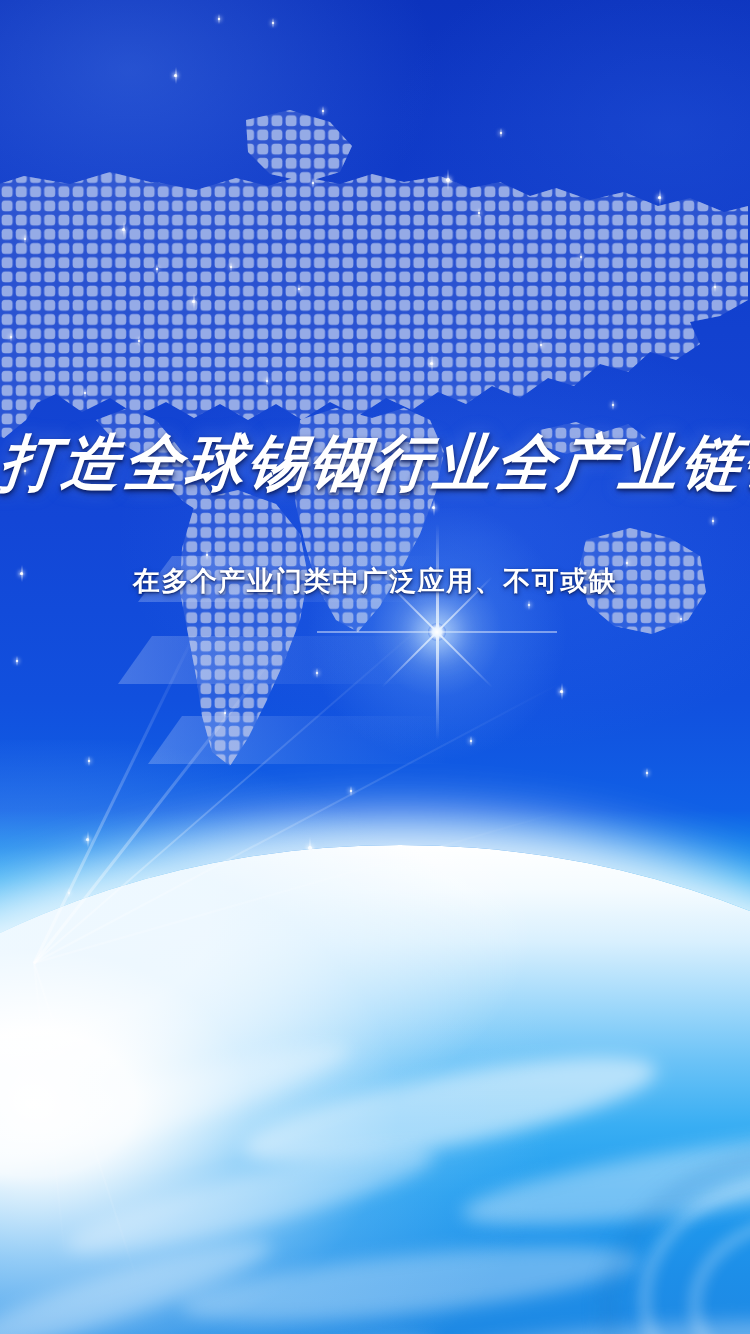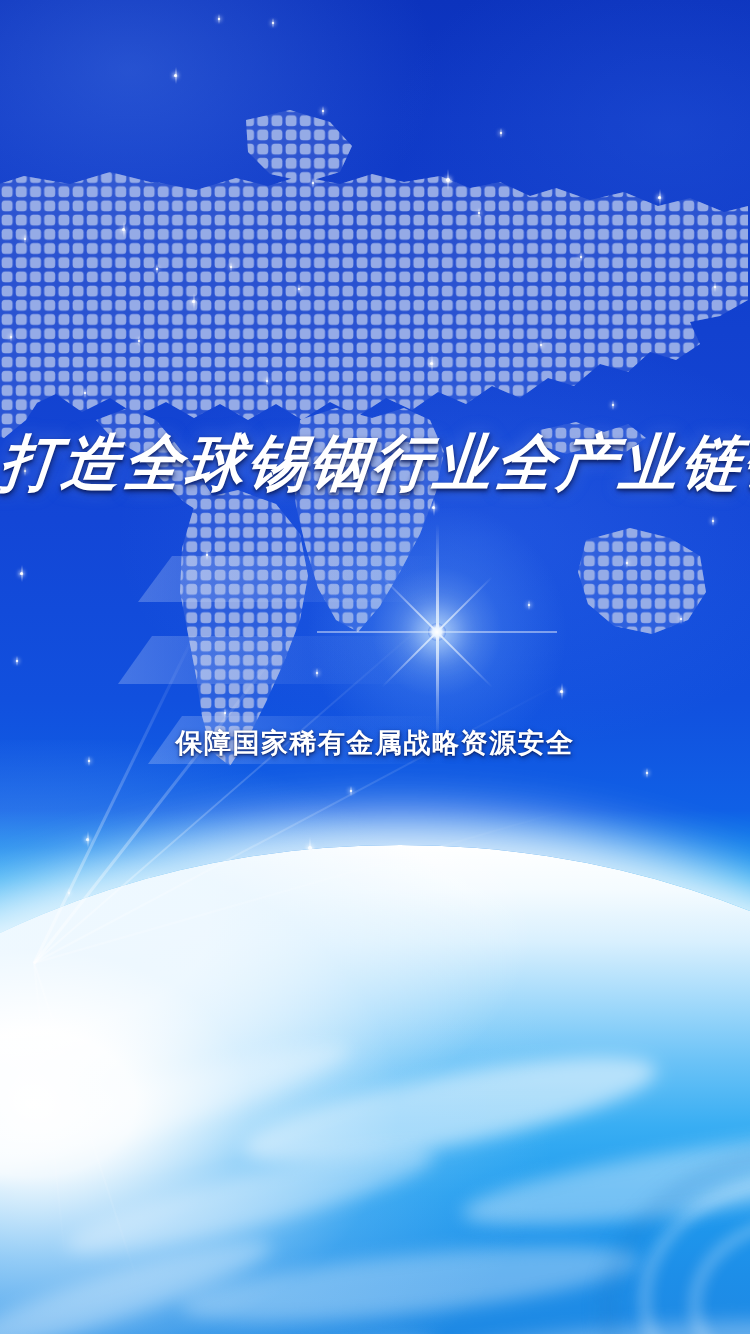--- a/index.html
+++ b/index.html
@@ -324,16 +324,16 @@
   <div class="sunray" style="left:34px;top:962px;width:520px;height:2px;transform:rotate(-41deg);opacity:.45;"></div>
   <div class="sunray" style="left:34px;top:962px;width:600px;height:2px;transform:rotate(-28deg);opacity:.38;"></div>
   <div class="sunray" style="left:34px;top:962px;width:560px;height:2px;transform:rotate(-16deg);opacity:.30;"></div>
   <div class="sunray" style="left:34px;top:962px;width:380px;height:3px;transform:rotate(-64deg);opacity:.50;"></div>
   <div class="sunray" style="left:34px;top:962px;width:340px;height:2px;transform:rotate(72deg);opacity:.35;"></div>
   <div class="sunray" style="left:34px;top:962px;width:300px;height:2px;transform:rotate(84deg);opacity:.28;"></div>
 
   <div class="headline">打造全球锡铟行业全产业链链主</div>
 
   <div class="subs">
-    <div class="sub" id="sub3">保障国家稀有金属战略资源安全</div>
+    <div class="sub" id="sub1">在多个产业门类中广泛应用、不可或缺</div>
   </div>
 
 </div>
 
 </body></html>

